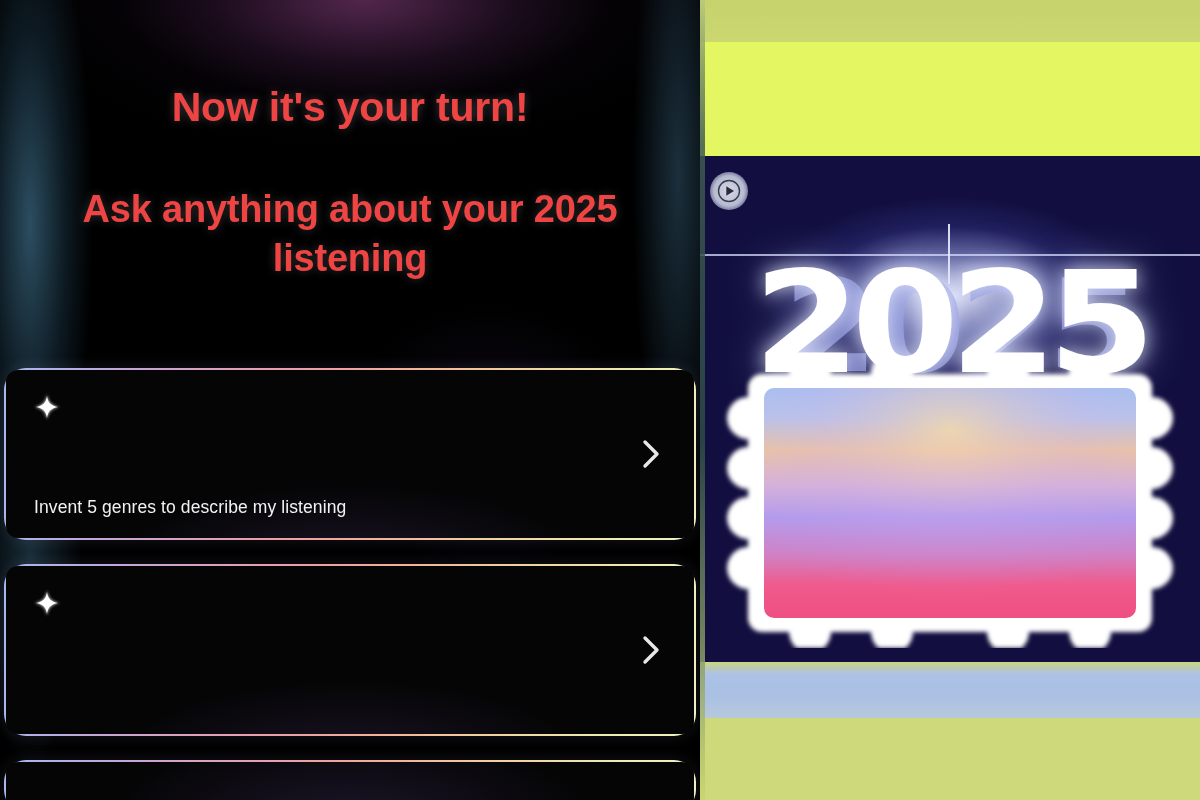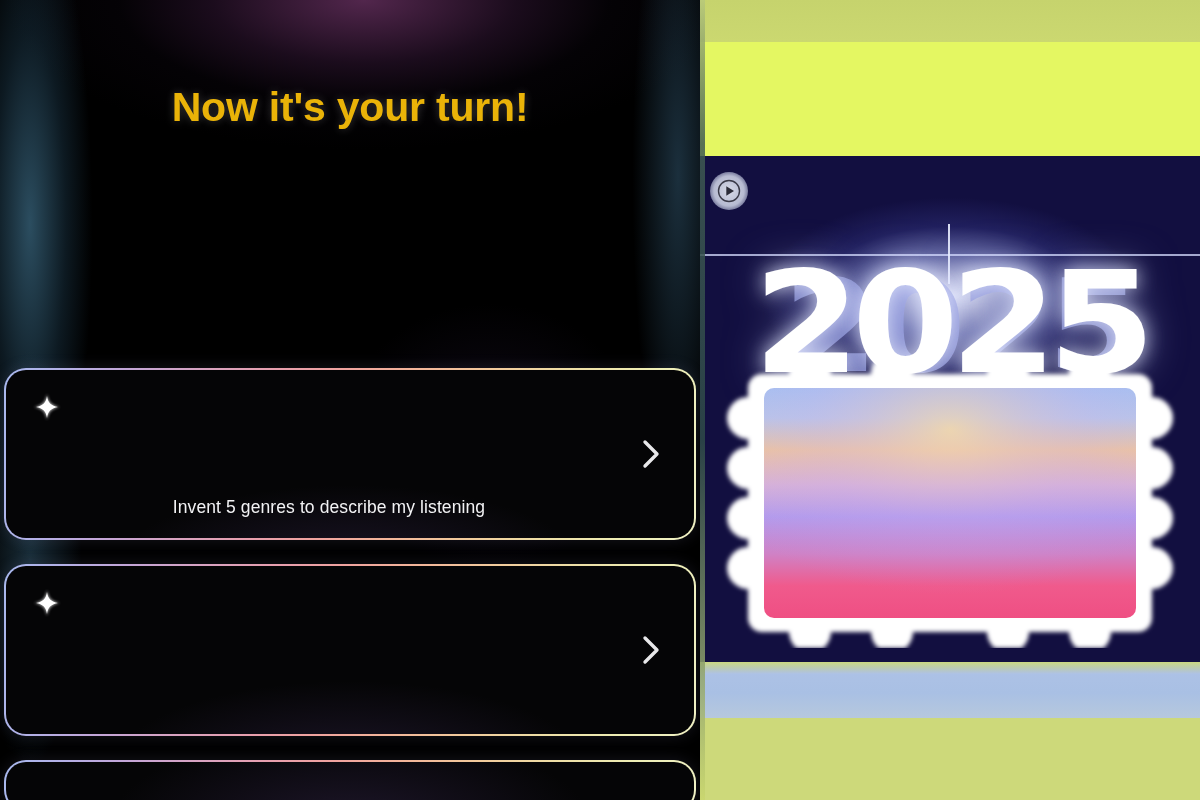--- a/index.html
+++ b/index.html
@@ -43,21 +43,21 @@
   }
   .glow-mid {
     position:absolute; left:280px; top:230px; width:420px; height:420px;
     background:radial-gradient(ellipse 210px 190px at 50% 50%,
       rgba(60,40,90,.25) 0%, rgba(0,0,0,0) 72%);
     pointer-events:none;
   }
 
   #headline {
     position:absolute; left:0; top:86px; width:700px;
-    text-align:center; z-index:4; color:#eab308;
+    text-align:center; z-index:4; color:#ef4444;
   }
   #headline .hl-1 {
     font-size:41px; font-weight:700; letter-spacing:-0.2px;
     line-height:1.05; text-shadow:0 0 10px rgba(255,255,255,.22);
   }
   #headline .hl-2 {
     margin-top:56px;
     font-size:38px; font-weight:700; letter-spacing:-0.2px;
     line-height:1.28; padding:0 50px;
     text-shadow:0 0 10px rgba(255,255,255,.2);
@@ -69,22 +69,22 @@
     position:relative; margin:0 4px 24px 4px;
     padding:2px; border-radius:22px;
     background:linear-gradient(100deg,
         #a9b9ee 0%, #b3b0e6 8%, #c3a6d8 17%,
         #d9a3c1 28%, #e89fae 38%, #f0a39f 47%,
         #f3b59a 57%, #f2cb9c 68%, #eedfa6 79%,
         #eeeeb4 90%, #eff0c4 100%);
     box-shadow:0 0 16px rgba(170,170,230,.13);
   }
   .card {
-    position:relative; height:168px; border-radius:20px;
-    background:#050506; overflow:hidden;text-align:center;
+    position:relative; height:168px; border-radius:12px;
+    background:#050506; overflow:hidden;
   }
   .card-inner-glow {
     position:absolute; inset:0;
     background:radial-gradient(ellipse 330px 120px at 50% 120%,
       rgba(32,24,46,.85) 0%, rgba(5,5,6,0) 72%);
   }
   .sparkle-icon { position:absolute; left:26px; top:22px; width:30px; height:30px; }
   .chevron-icon { position:absolute; right:30px; top:50%; transform:translateY(-50%);
      width:26px; height:34px; }
   .card-label {
@@ -186,20 +186,21 @@
   <div id="left-panel">
 
     <div class="glow-top"></div>
     <div class="glow-mid"></div>
     <div class="glow-left"></div>
     <div class="glow-left2"></div>
     <div class="glow-right"></div>
 
     <div id="headline">
       <div class="hl-1">Now it's your turn!</div>
+      <div class="hl-2">Ask anything about your 2025 listening</div>
     </div>
 
     <div class="cards">
 
       <div class="card-wrap">
         <div class="card">
           <div class="card-inner-glow"></div>
           <span class="sparkle-icon">
             <svg class="sv" width="30" height="30" viewBox="0 0 30 30">
               <defs>

